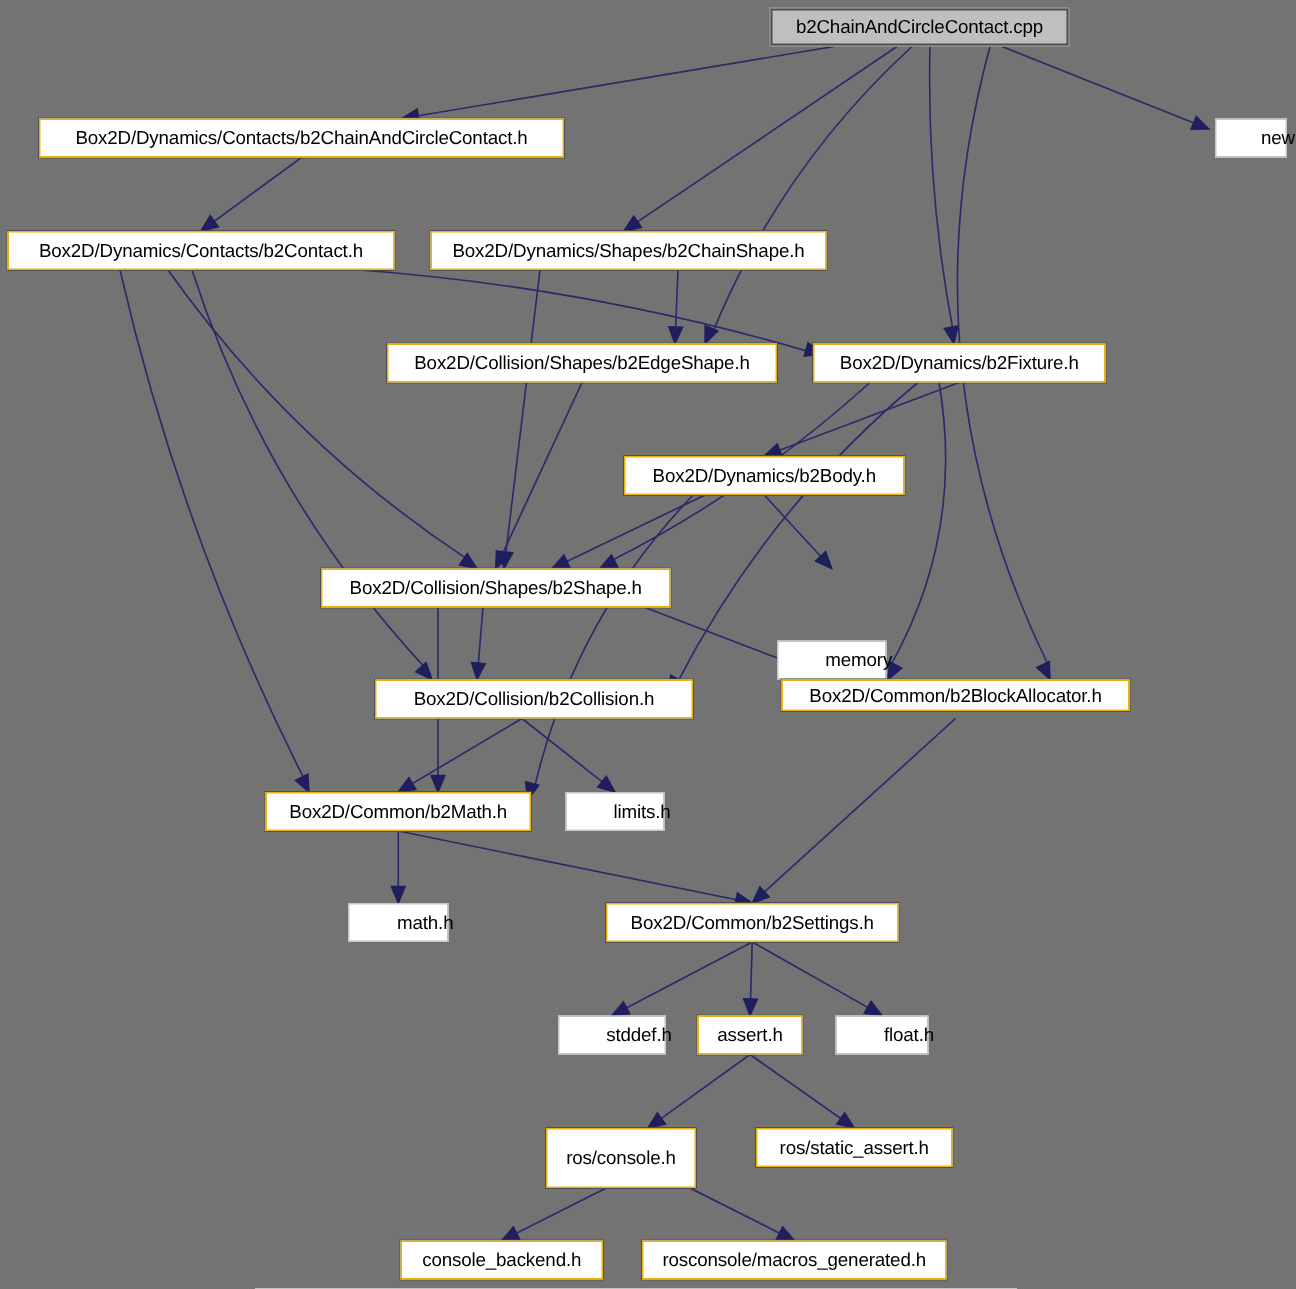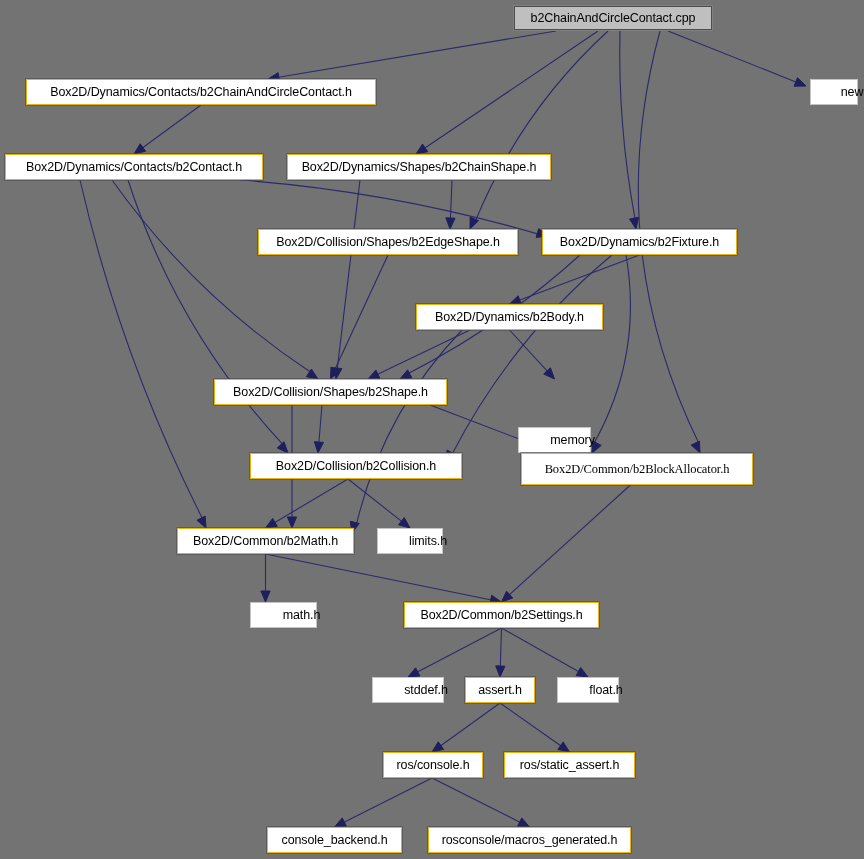--- a/index.html
+++ b/index.html
@@ -98,26 +98,26 @@
       <div class="node solid" style="left: 26px; top: 79px; width: 350px; height: 26px;">Box2D/Dynamics/Contacts/b2ChainAndCircleContact.h</div>
       <div class="node faint" style="left: 810px; top: 79px; width: 48px; height: 26px;">new</div>
       <div class="node solid" style="left: 5px; top: 154px; width: 258px; height: 26px;">Box2D/Dynamics/Contacts/b2Contact.h</div>
       <div class="node solid" style="left: 287px; top: 154px; width: 264px; height: 26px;">Box2D/Dynamics/Shapes/b2ChainShape.h</div>
       <div class="node solid" style="left: 258px; top: 229px; width: 260px; height: 26px;">Box2D/Collision/Shapes/b2EdgeShape.h</div>
       <div class="node solid" style="left: 542px; top: 229px; width: 195px; height: 26px;">Box2D/Dynamics/b2Fixture.h</div>
       <div class="node solid" style="left: 416px; top: 304px; width: 187px; height: 26px;">Box2D/Dynamics/b2Body.h</div>
       <div class="node solid" style="left: 214px; top: 379px; width: 233px; height: 26px;">Box2D/Collision/Shapes/b2Shape.h</div>
       <div class="node faint" style="left: 518px; top: 379px; width: 73px; height: 26px; margin-top: 48px;">memory</div>
       <div class="node solid" style="left: 250px; top: 453px; width: 212px; height: 26px;">Box2D/Collision/b2Collision.h</div>
-      <div class="node solid" style="left: 521px; top: 453px; width: 232px; height: 32px; font-family: Liberation Serif, serif;">Box2D/Common/b2BlockAllocator.h</div>
+      <div class="node solid" style="left: 521px; top: 453px; width: 232px; height: 21px;">Box2D/Common/b2BlockAllocator.h</div>
       <div class="node solid" style="left: 177px; top: 528px; width: 177px; height: 26px;">Box2D/Common/b2Math.h</div>
       <div class="node faint" style="left: 377px; top: 528px; width: 66px; height: 26px;">limits.h</div>
-      <div class="node faint" style="left: 232px; top: 602px; width: 67px; height: 26px; margin-left: 18px;">math.h</div>
+      <div class="node faint" style="left: 232px; top: 602px; width: 67px; height: 26px;">math.h</div>
       <div class="node solid" style="left: 404px; top: 602px; width: 195px; height: 26px;">Box2D/Common/b2Settings.h</div>
       <div class="node faint" style="left: 372px; top: 677px; width: 72px; height: 26px;">stddef.h</div>
       <div class="node solid" style="left: 465px; top: 677px; width: 70px; height: 26px;">assert.h</div>
       <div class="node faint" style="left: 557px; top: 677px; width: 62px; height: 26px;">float.h</div>
-      <div class="node solid" style="left: 383px; top: 752px; width: 100px; height: 26px;">ros/console.h</div>
+      <div class="node solid" style="left: 364px; top: 752px; width: 100px; height: 40px;">ros/console.h</div>
       <div class="node solid" style="left: 504px; top: 752px; width: 131px; height: 26px;">ros/static_assert.h</div>
       <div class="node solid" style="left: 267px; top: 827px; width: 135px; height: 26px;">console_backend.h</div>
       <div class="node solid" style="left: 428px; top: 827px; width: 203px; height: 26px;">rosconsole/macros_generated.h</div>
     </div>
 </div>
 
 </body></html>

